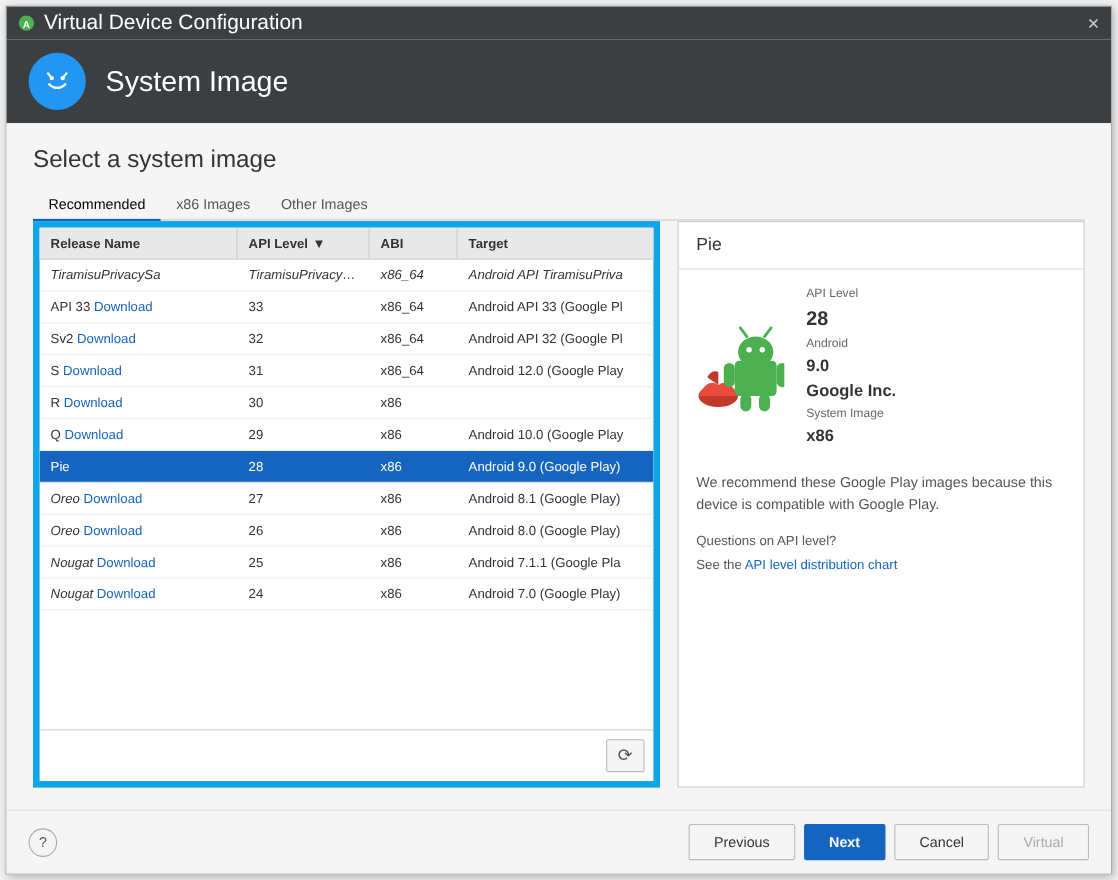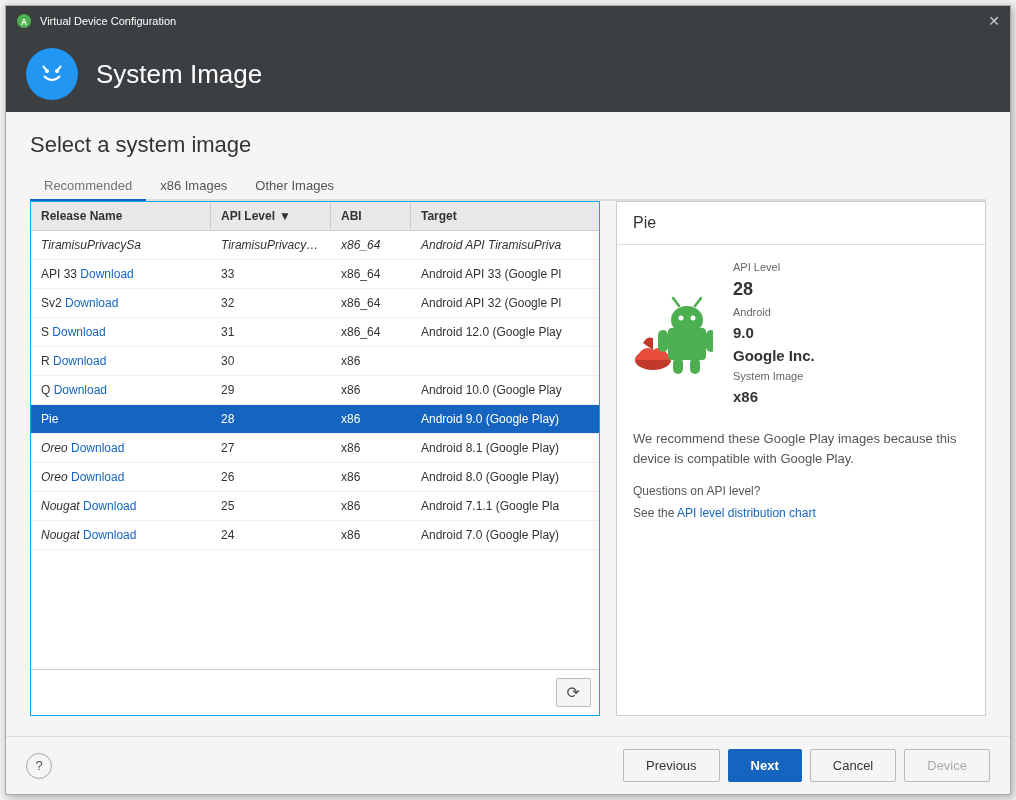--- a/index.html
+++ b/index.html
@@ -30,21 +30,21 @@
       padding: 0 10px;
       height: 30px;
       flex-shrink: 0;
     }
     .titlebar-icon {
       width: 16px;
       height: 16px;
       margin-right: 8px;
     }
     .titlebar-title {
-      font-size: 11px;
+      font-size: 19px;
       flex: 1;
     }
     .titlebar-close {
       cursor: pointer;
       font-size: 14px;
       color: #ccc;
     }
     .header {
       background: #3c3f41;
       padding: 12px 20px;
@@ -88,36 +88,36 @@
     }
     .tab {
       padding: 6px 14px;
       cursor: pointer;
       font-size: 13px;
       color: #555;
       border-bottom: 2px solid transparent;
       margin-bottom: -2px;
     }
     .tab.active {
-      color: #737373;
+      color: #000000;
       border-bottom: 2px solid #1565c0;
       font-weight: 500;
     }
     .main-area {
       display: flex;
       flex: 1;
       gap: 16px;
       margin-top: 0;
     }
     .table-panel {
       flex: 1;
       display: flex;
       flex-direction: column;
       background: white;
-      border: 1px solid #0ea5e9;
+      border: 6px solid #0ea5e9;
       margin-top: 0;
     }
     .table-header {
       display: grid;
       grid-template-columns: 180px 120px 80px 1fr;
       background: #e8e8e8;
       border-bottom: 1px solid #ccc;
       font-size: 12px;
       font-weight: 600;
       color: #333;
@@ -466,16 +466,16 @@
       </div>
     </div>
   </div>
 
   <div class="footer">
     <div class="footer-help">?</div>
     <div class="footer-buttons">
       <button class="btn">Previous</button>
       <button class="btn primary">Next</button>
       <button class="btn">Cancel</button>
-      <button class="btn" disabled="">Device</button>
+      <button class="btn" disabled="">Virtual</button>
     </div>
   </div>
 </div>
 
 </body></html>

